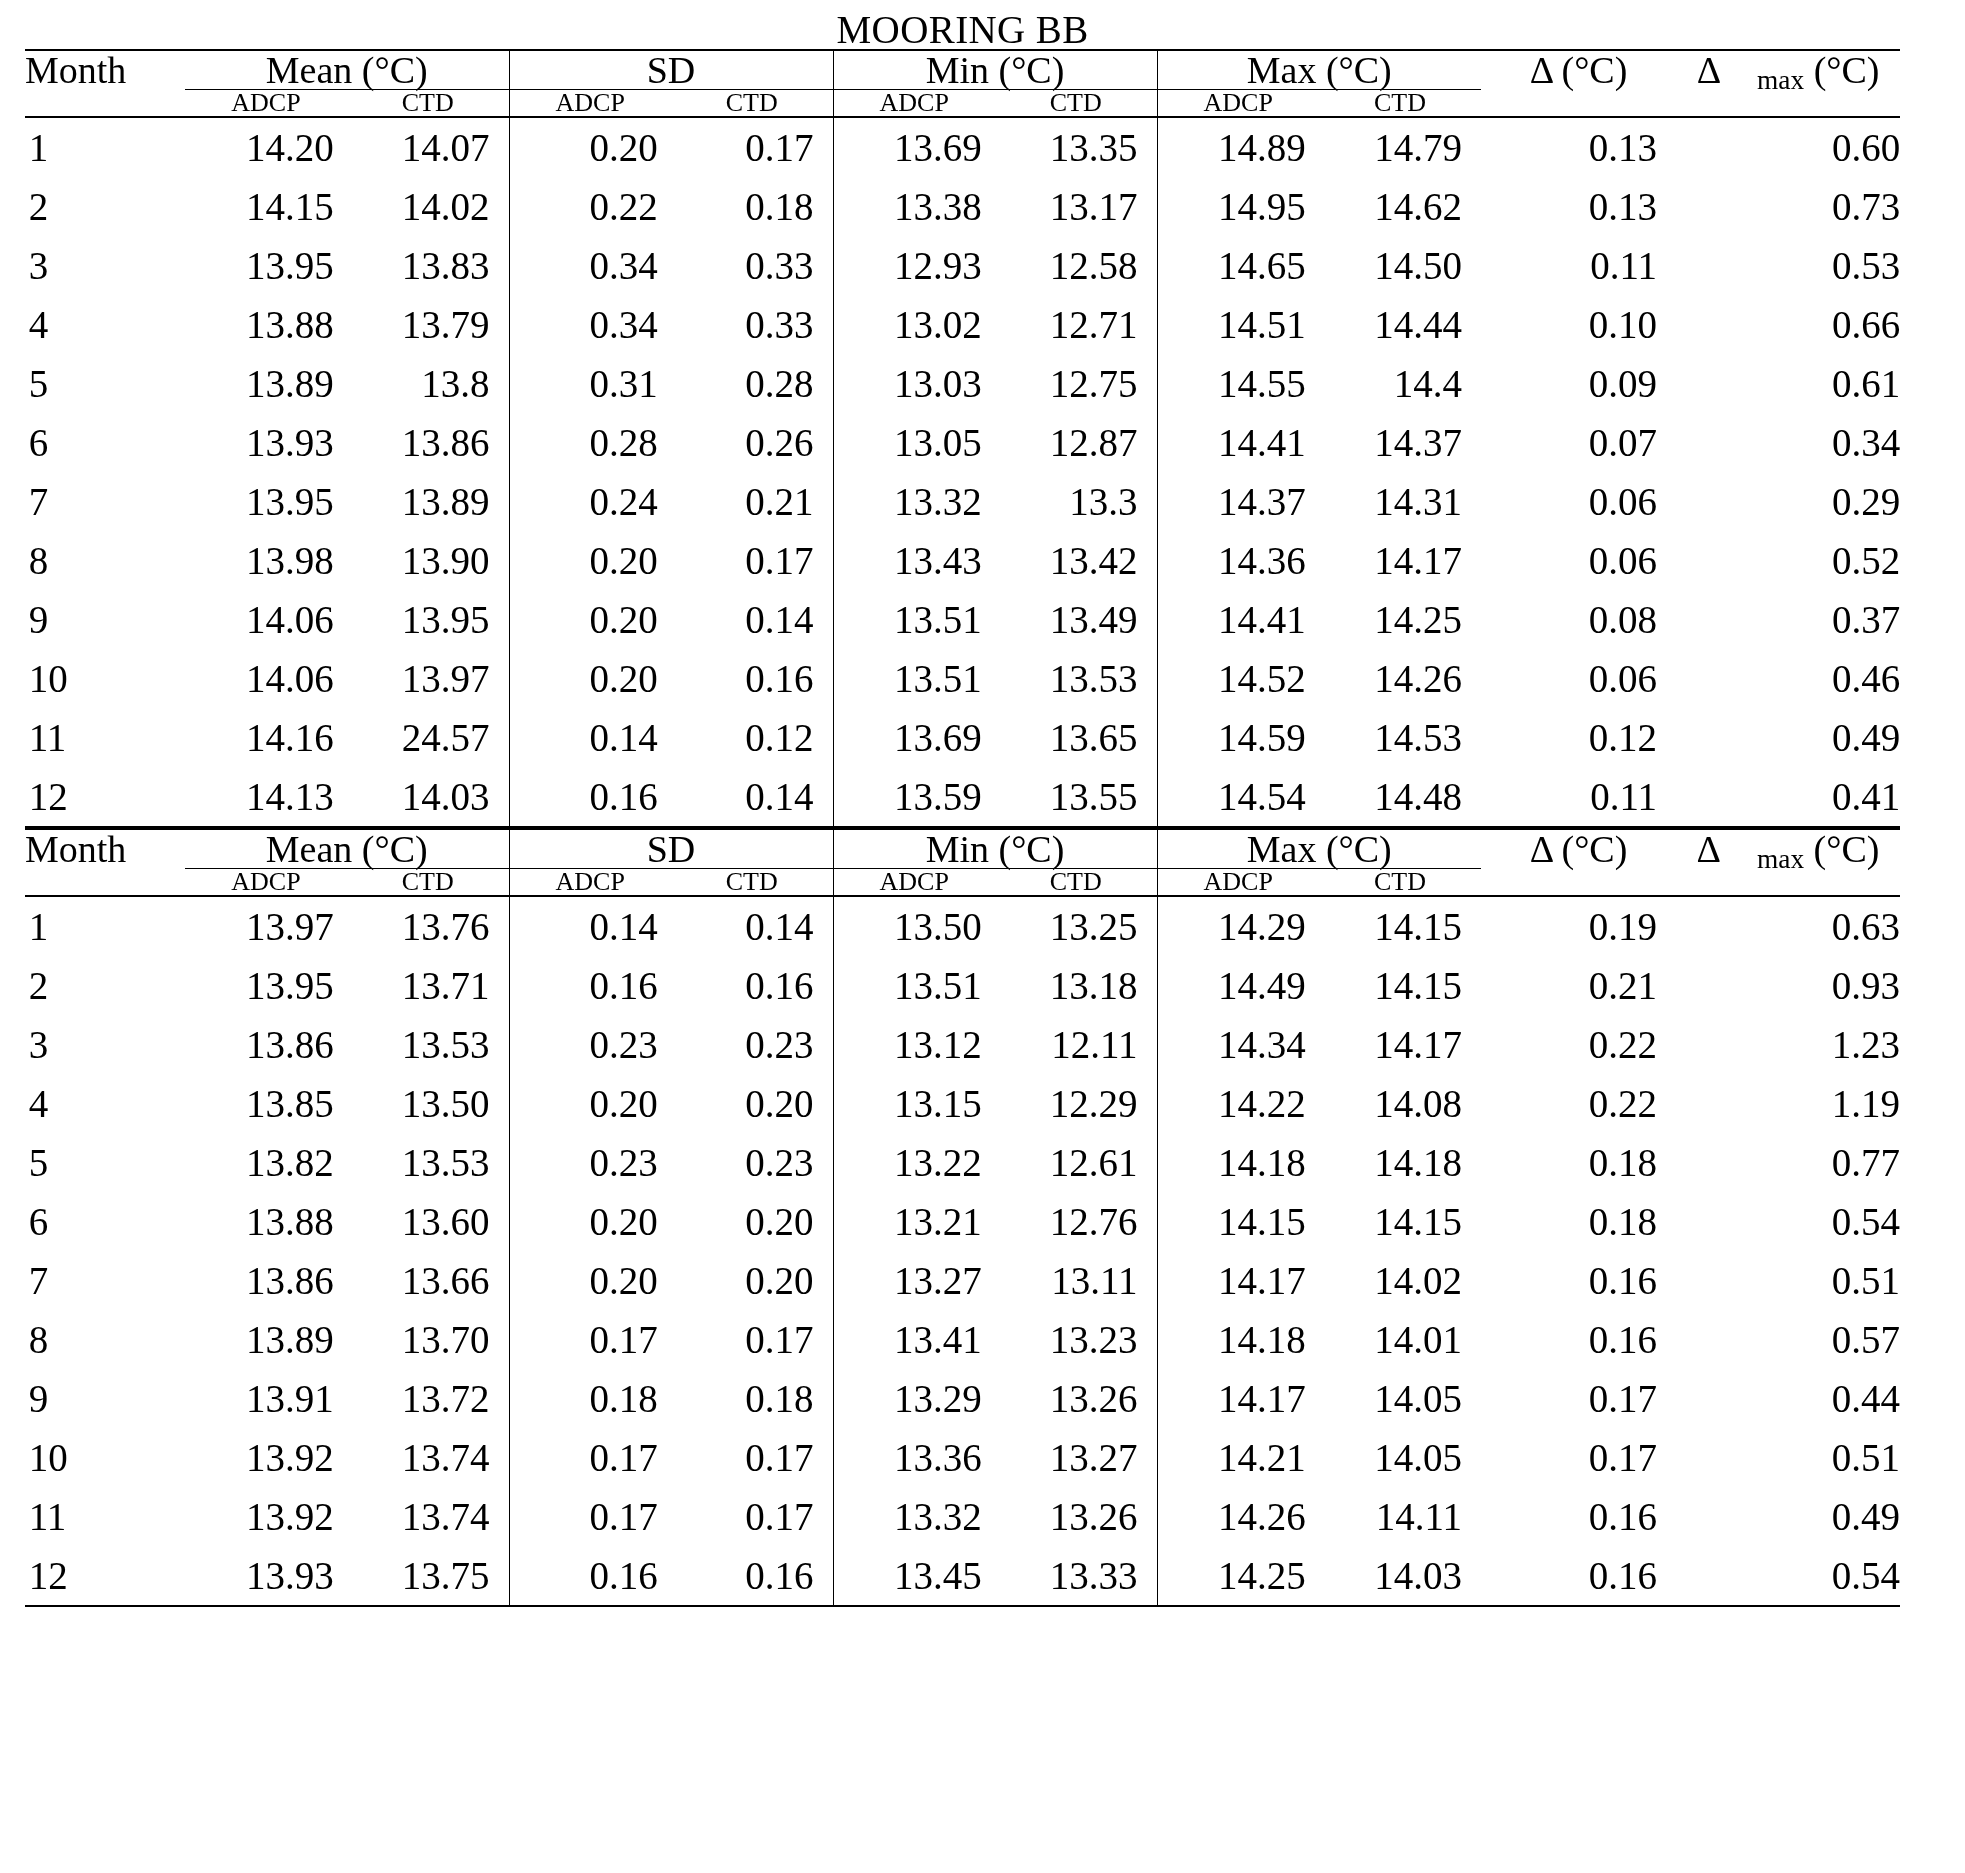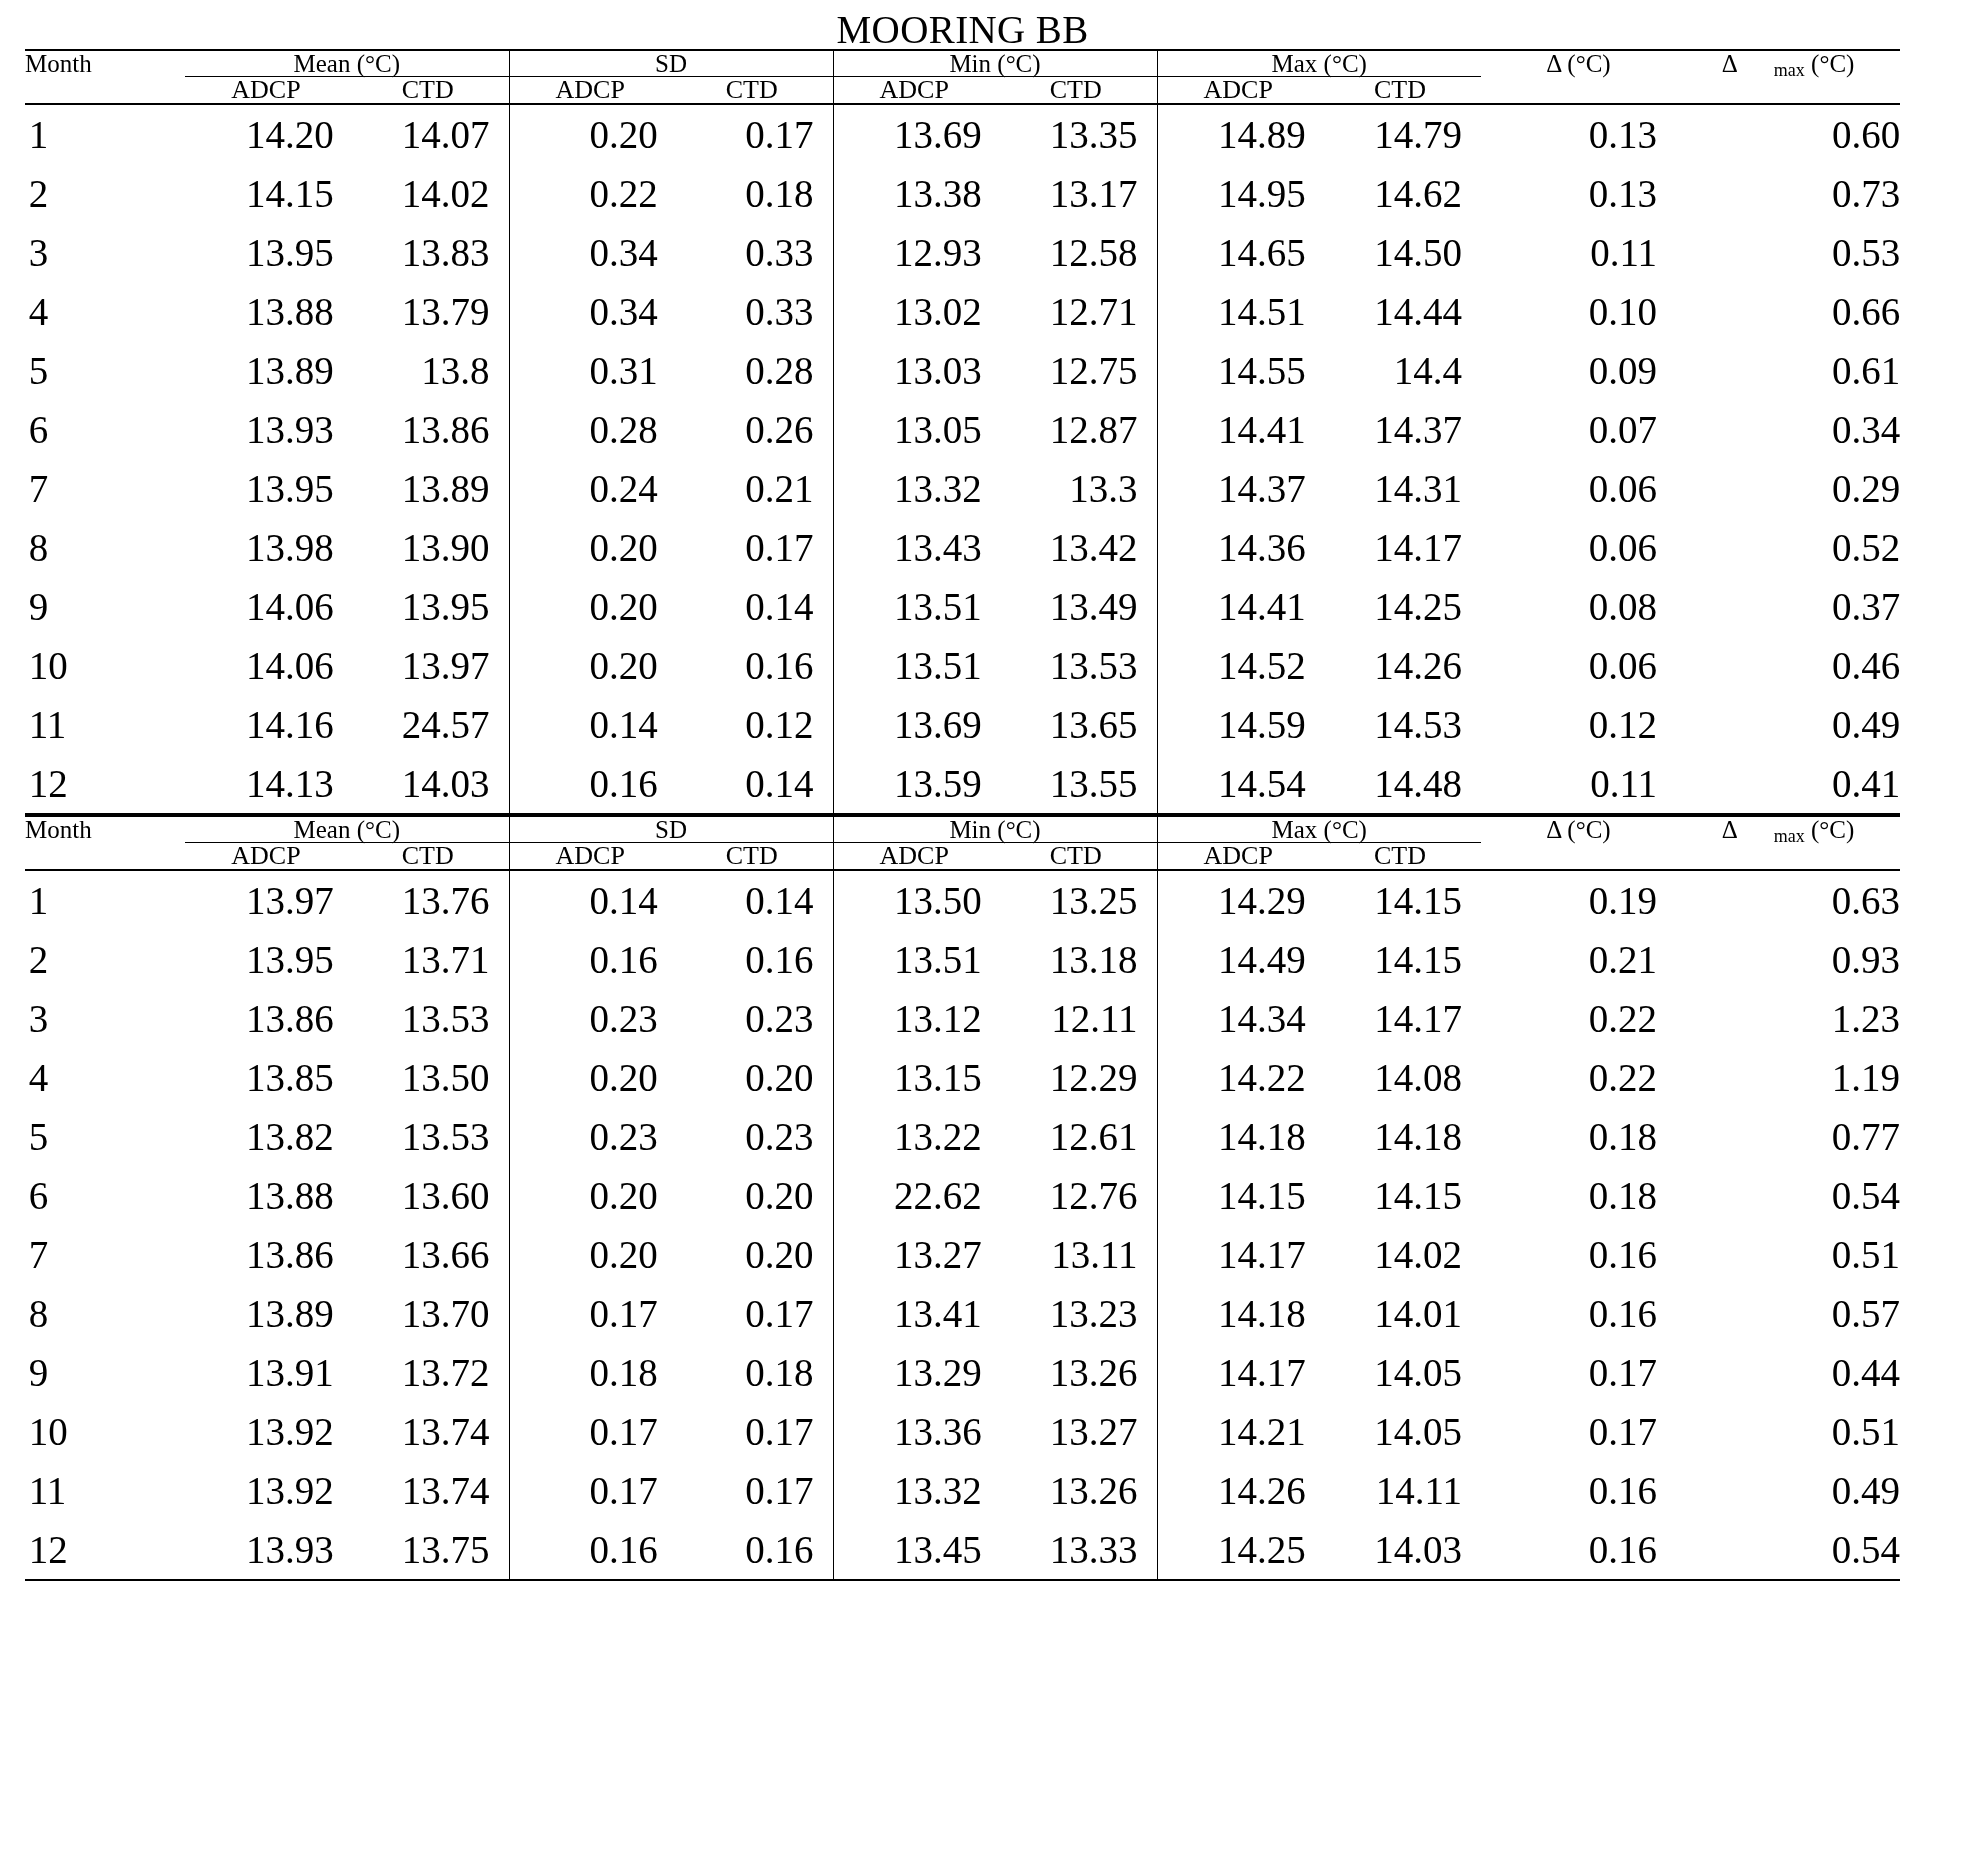--- a/index.html
+++ b/index.html
@@ -43,21 +43,21 @@
   .caption-row td {
     text-align: center;
     font-size: 39px;
     padding: 15px 0 17px 0;
     letter-spacing: 0.4px;
   }
 
   .hdr1 td {
     padding: 19px 0 9.5px 0;
     text-align: center;
-    font-size: 25px;
+    font-size: 38px;
   }
   .hdr2 td {
     padding: 15px 0 17px 0;
     text-align: center;
     font-size: 26px;
   }
   .hdr1 td.left, .hdr2 td.left { text-align: left; }
 
   .grp-underline {
     border-bottom: 1.9px solid #000;
@@ -413,21 +413,21 @@
           <td class="pad-r2">14.18</td>
           <td class="pad-r2">0.18</td>
           <td>0.77</td>
         </tr>
         <tr>
           <td class="month">6</td>
           <td class="pad-r">13.88</td>
           <td class="pad-r2">13.60</td>
           <td class="vsep-left pad-r">0.20</td>
           <td class="pad-r2">0.20</td>
-          <td class="vsep-left pad-r">22.62</td>
+          <td class="vsep-left pad-r">13.21</td>
           <td class="pad-r2">12.76</td>
           <td class="vsep-left pad-r">14.15</td>
           <td class="pad-r2">14.15</td>
           <td class="pad-r2">0.18</td>
           <td>0.54</td>
         </tr>
         <tr>
           <td class="month">7</td>
           <td class="pad-r">13.86</td>
           <td class="pad-r2">13.66</td>

